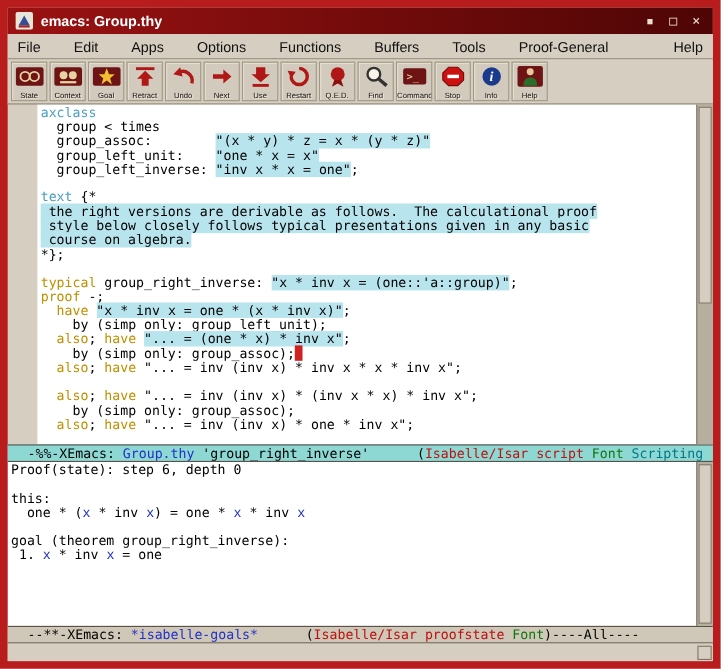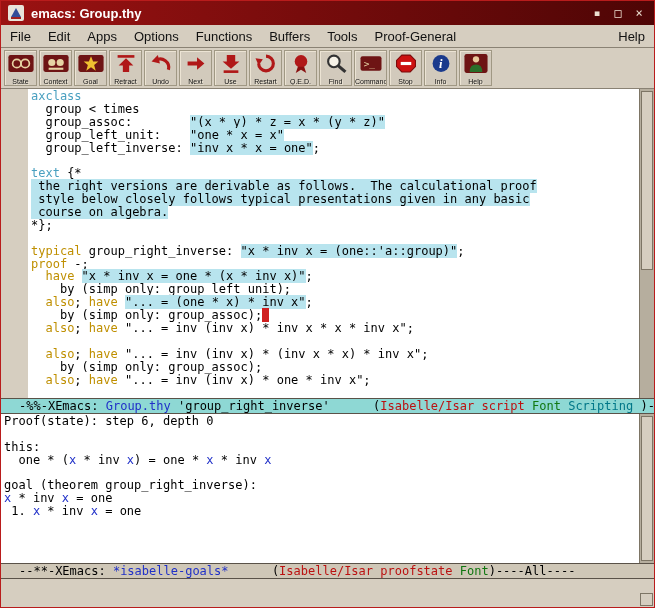--- a/index.html
+++ b/index.html
@@ -1,38 +1,38 @@
 <!DOCTYPE html>
 <html><head>
 <meta charset="utf-8">
 <style>
   * { margin:0; padding:0; box-sizing:border-box; }
   html,body { width:655px; height:608px; background:#888; }
   .window {
     position:relative; width:655px; height:608px;
     display:flex; flex-direction:column;
-    background:#d6cec0; border:1px solid #b91c1c;
+    background:#d6cec0; border:7px solid #b91c1c;
     font-family:"DejaVu Sans Mono", monospace;
   }
   
   .titlebar {
     height:24px; flex:0 0 24px;
     background:linear-gradient(to right,#9b1212,#4e0505);
     display:flex; align-items:center; gap:7px; padding:0 7px;
   }
   .title-text { flex:1; color:#fff; font-family:"Liberation Sans",sans-serif; font-weight:bold; font-size:13px; }
   .win-btn { color:#ecdfd0; font-size:12px; width:16px; height:16px; display:flex; align-items:center; justify-content:center; }
   
   .menubar {
     height:23px; flex:0 0 23px; background:#d6cec0;
     border-bottom:1px solid #8a8274;
     display:flex; align-items:center; padding:0 9px;
     font-family:"Liberation Sans",sans-serif; font-size:13px; color:#111;
   }
-  .menubar-items { display:flex; gap:17px; flex:1; }
+  .menubar-items { display:flex; gap:30px; flex:1; }
   .menu-item { cursor:default; }
   
   .toolbar {
     height:41px; flex:0 0 41px; background:#d6cec0;
     border-bottom:1px solid #8a8274;
     display:flex; align-items:center; gap:2px; padding:2px 3px;
   }
   .tool {
     width:33px; height:36px; position:relative;
     background:#d2cabc; border:1px solid #a09884;
@@ -285,21 +285,20 @@
 
   <div class="pane pane-goals">
     <div class="buf">
       <div>
           <div class="line"><span class="s-p">Proof(state): step 6, depth 0</span></div>
           <div class="line"></div>
           <div class="line"><span class="s-p">this:</span></div>
           <div class="line"><span class="s-p">  one * (</span><span class="s-var">x</span><span class="s-p"> * inv </span><span class="s-var">x</span><span class="s-p">) = one * </span><span class="s-var">x</span><span class="s-p"> * inv </span><span class="s-var">x</span></div>
           <div class="line"></div>
           <div class="line"><span class="s-p">goal (theorem group_right_inverse):</span></div>
-          <div class="line"><span class="s-var">x</span><span class="s-p"> * inv </span><span class="s-var">x</span><span class="s-p"> = one</span></div>
           <div class="line"><span class="s-p"> 1. </span><span class="s-var">x</span><span class="s-p"> * inv </span><span class="s-var">x</span><span class="s-p"> = one</span></div>
         </div>
     </div>
     <div class="vscroll">
       <div class="vthumb" style="top:2px;bottom:2px"></div>
     </div>
   </div>
 
   <div class="modeline ml-inactive"><span class="s-p">--**-</span><span class="s-p">XEmacs: </span><span class="s-mlblue">*isabelle-goals*</span><span class="s-p">      </span><span class="s-p">(</span><span class="s-red">Isabelle/Isar proofstate</span><span class="s-p"> </span><span class="s-green">Font</span><span class="s-p">)</span><span class="s-p">----</span><span class="s-p">All</span><span class="s-p">----</span></div>
 

